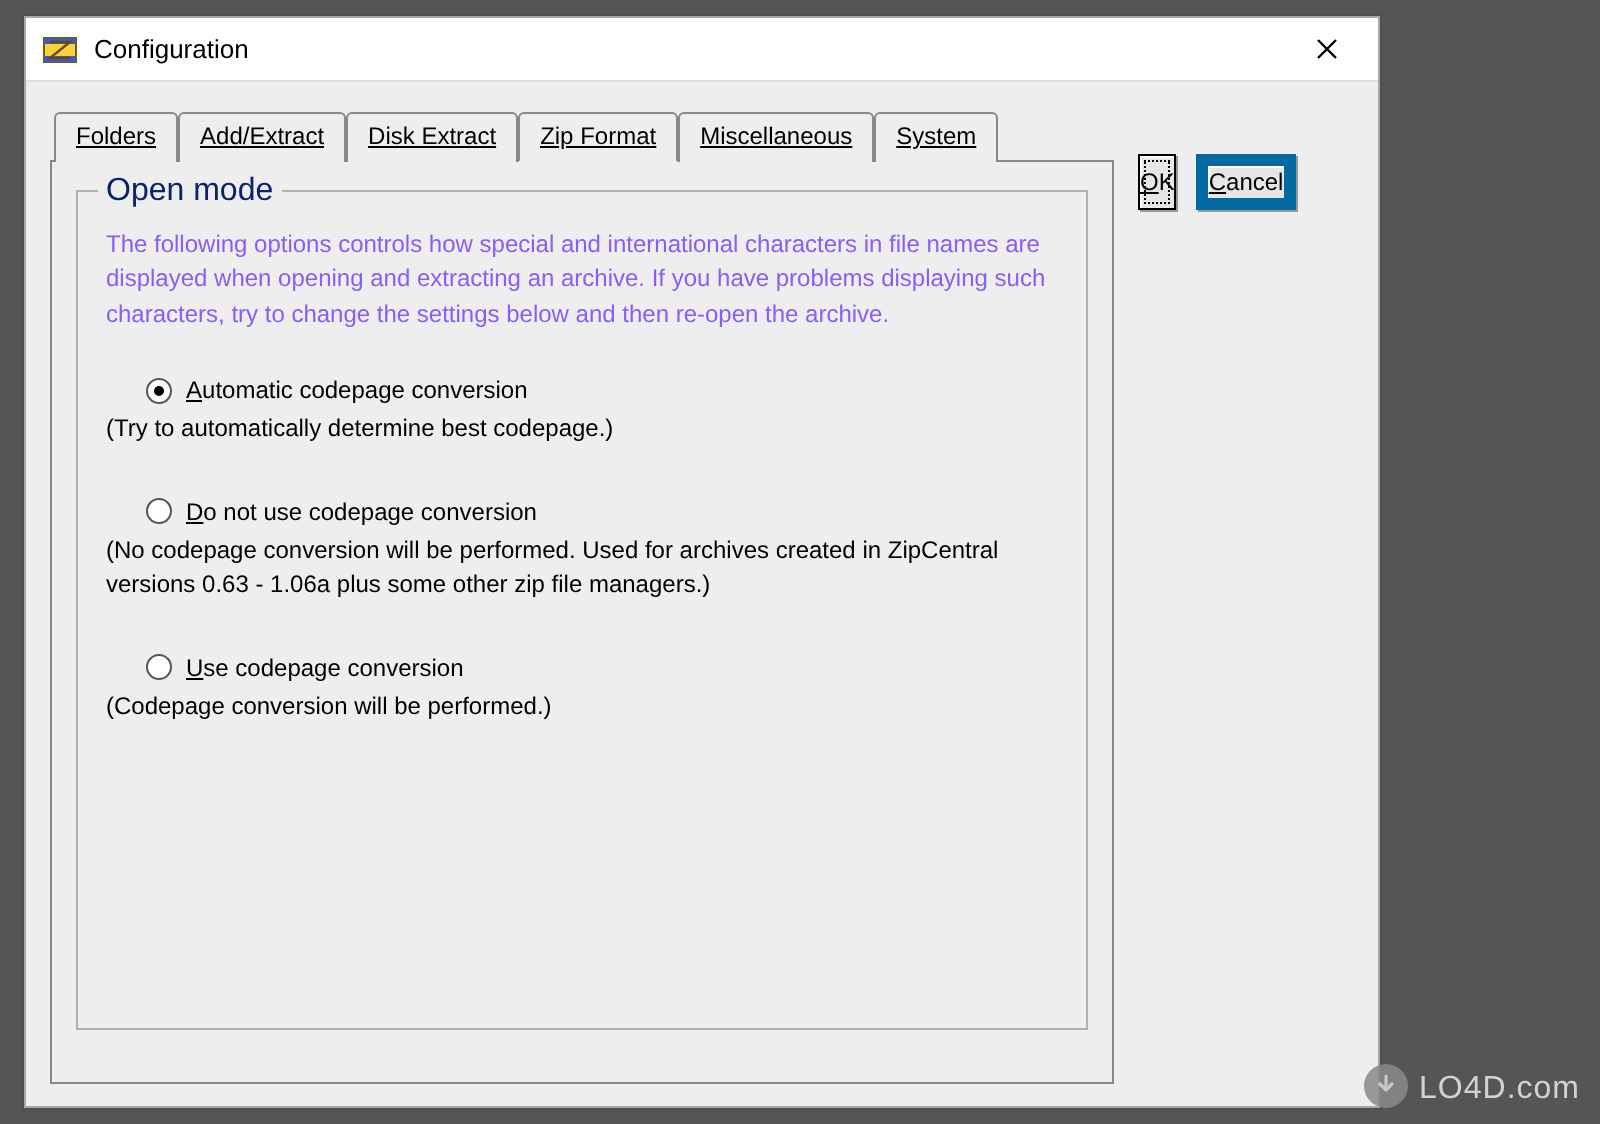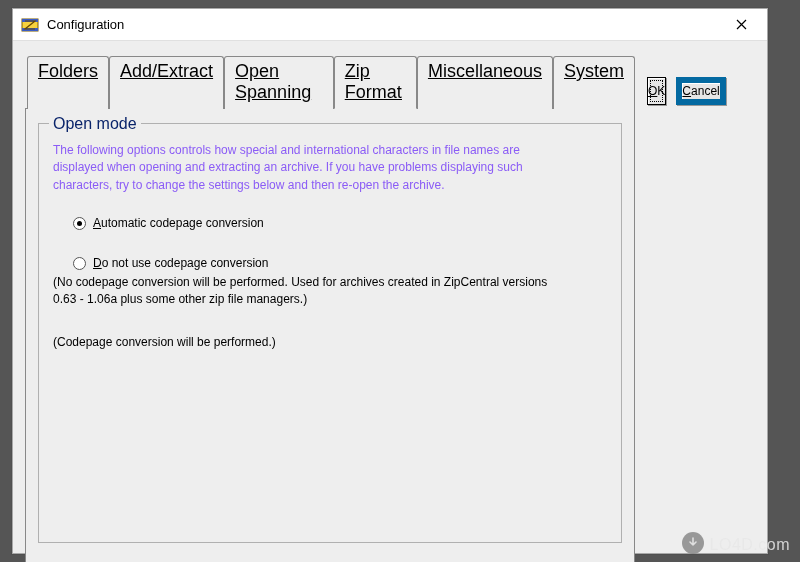--- a/index.html
+++ b/index.html
@@ -15,21 +15,21 @@
   }
   .backdrop {
     position: absolute;
     inset: 0;
     background: #555;
   }
   .window {
     position: absolute;
     left: 12px;
     top: 8px;
-    width: 756px;
+    width: 678px;
     height: 546px;
     background: #fff;
     border: 1px solid #a8a8a8;
     box-shadow: 0 0 0 1px rgba(0,0,0,0.05);
   }
   .titlebar {
     height: 32px;
     display: flex;
     align-items: center;
     padding: 0 6px 0 8px;
@@ -73,21 +73,21 @@
     z-index: 2;
     margin-left: 2px;
   }
   .tab {
     background: #eeeeee;
     border: 1px solid #888;
     border-bottom: none;
     border-radius: 3px 3px 0 0;
     padding: 4px 10px 4px 10px;
     margin-right: 0px;
-    font-size: 18px;
+    font-size: 12px;
     color: #000;
     position: relative;
     top: 1px;
     cursor: default;
   }
   .tab.active {
     background: #eeeeee;
     border-bottom: 1px solid #eeeeee;
     top: 1px;
     z-index: 3;
@@ -220,47 +220,52 @@
       </svg>
     </div>
   </div>
 
   <div class="client">
     <div class="main-row">
       <div class="tab-area">
         <div class="tabstrip">
           <div class="tab"><span class="u">Folders</span></div>
           <div class="tab"><span class="u">Add/Extract</span></div>
-          <div class="tab"><span class="u">Open Spanning</span></div>
+          <div class="tab"><span class="u">Disk Extract</span></div>
           <div class="tab active"><span class="u">Zip Format</span></div>
           <div class="tab"><span class="u">Miscellaneous</span></div>
           <div class="tab"><span class="u">System</span></div>
         </div>
 
         <div class="tab-panel">
           <div class="groupbox">
             <div class="group-legend">Open mode</div>
             <div class="desc">The following options controls how special and international characters in file names are displayed when opening and extracting an archive. If you have problems displaying such characters, try to change the settings below and then re-open the archive.</div>
 
             <div class="opt-block">
               <div class="radio-row">
                 <span class="radio-input checked"></span>
                 <span class="radio-label"><span></span><span class="u">A</span><span>utomatic codepage conversion</span></span>
               </div>
+              <div class="opt-desc">(Try to automatically determine best codepage.)</div>
             </div>
 
             <div class="opt-block">
               <div class="radio-row">
                 <span class="radio-input"></span>
                 <span class="radio-label"><span></span><span class="u">D</span><span>o not use codepage conversion</span></span>
               </div>
               <div class="opt-desc">(No codepage conversion will be performed. Used for archives created in ZipCentral versions 0.63 - 1.06a plus some other zip file managers.)</div>
             </div>
 
             <div class="opt-block">
+              <div class="radio-row">
+                <span class="radio-input"></span>
+                <span class="radio-label"><span></span><span class="u">U</span><span>se codepage conversion</span></span>
+              </div>
               <div class="opt-desc">(Codepage conversion will be performed.)</div>
             </div>
           </div>
         </div>
       </div>
 
       <div class="button-col">
         <div class="btn default">
           <span><span></span><span class="u">O</span><span>K</span></span>
         </div>

